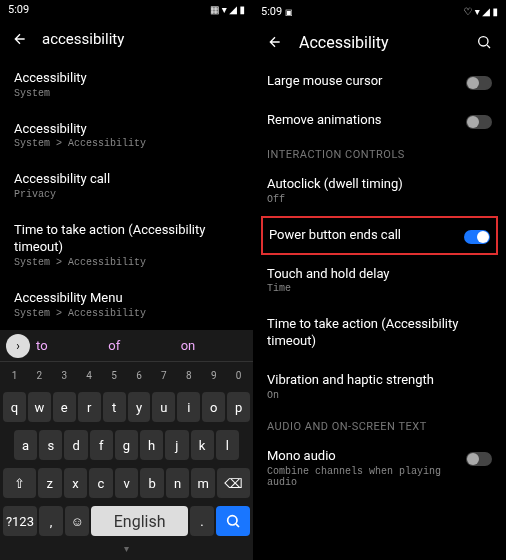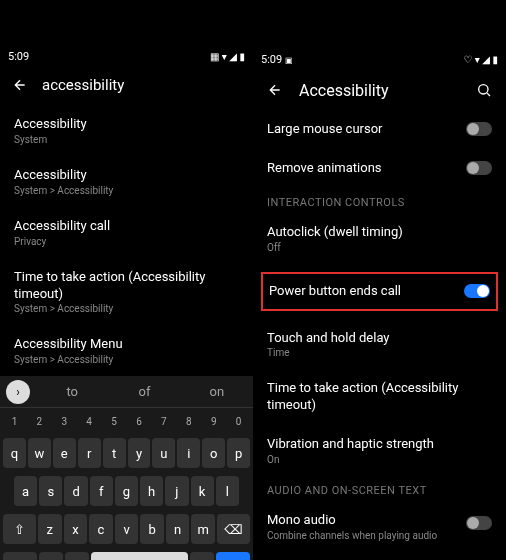--- a/index.html
+++ b/index.html
@@ -1,38 +1,38 @@
 <!DOCTYPE html>
 <html><head>
 <meta charset="utf-8">
 <style>
 * { margin: 0; padding: 0; box-sizing: border-box; font-family: Roboto, Arial, sans-serif; }
 body { background: #fff; width: 506px; height: 560px; display: flex; }
 .phone { width: 253px; height: 560px; background: #000; color: #fff; display: flex; flex-direction: column; overflow: hidden; }
-.status-bar { height: 22px; display: flex; justify-content: space-between; align-items: center; padding: 2px 8px; font-size: 11px; color: #fff; margin-top: 48px; }
+.status-bar { height: 22px; display: flex; justify-content: space-between; align-items: center; padding: 2px 8px; font-size: 11px; color: #fff; }
 .status-icons { display: flex; gap: 3px; align-items: center; font-size: 10px; }
 .header { display: flex; align-items: center; padding: 10px 12px; gap: 14px; }
 .header .title-input { flex: 1; font-size: 15px; color: #fff; background: transparent; border: none; outline: none; }
 .header .title { flex: 1; font-size: 16px; color: #fff; }
 .icon-btn { width: 20px; height: 20px; display: flex; align-items: center; justify-content: center; color: #fff; }
 .setting-item { padding: 11px 14px; }
 .setting-title { font-size: 13px; color: #fff; line-height: 1.3; }
-.setting-sub { font-size: 10px; color: #888; margin-top: 1px; }
+.setting-sub { font-size: 10px; color: #888; margin-top: 1px; font-family: Liberation Mono, monospace; }
 .section-header { font-size: 11px; color: #777; padding: 8px 14px 4px; letter-spacing: 0.5px; text-transform: uppercase; }
-.toggle-row { display: flex; align-items: center; justify-content: space-between; padding: 11px 14px 11px 14px; }
+.toggle-row { display: flex; align-items: flex-end; justify-content: space-between; padding: 11px 14px 11px 14px; }
 .toggle-row .setting-title { flex: 1; }
 .toggle { width: 26px; height: 14px; border-radius: 7px; background: #444; position: relative; flex-shrink: 0; }
 .toggle::after { content: ''; position: absolute; width: 12px; height: 12px; border-radius: 50%; background: #aaa; top: 1px; left: 1px; }
 .toggle.on { background: #1976ff; }
 .toggle.on::after { background: #fff; left: 13px; }
-.highlighted { border: 2px solid #e03030; margin: 8px 8px; padding: 9px 6px; }
+.highlighted { border: 2px solid #e03030; margin: 0 8px; padding: 9px 6px; }
 .keyboard { background: #1a1a1a; padding-bottom: 4px; }
 .sugg-row { display: flex; align-items: center; height: 32px; background: #1a1a1a; border-bottom: 1px solid #333; }
 .sugg-arrow { width: 24px; height: 24px; border-radius: 50%; background: #ddd; color: #000; display: flex; align-items: center; justify-content: center; margin: 0 6px; font-size: 12px; }
-.sugg { flex: 1; text-align: center; font-size: 13px; color: #a3a3a3; }
+.sugg { flex: 1; text-align: left; font-size: 13px; color: #f0abfc; }
 .kb-row { display: flex; justify-content: space-around; padding: 4px 3px; gap: 2px; }
 .key { flex: 1; height: 30px; background: #333; border-radius: 4px; display: flex; align-items: center; justify-content: center; font-size: 13px; color: #fff; }
 .key.num { background: transparent; height: 18px; font-size: 10px; color: #aaa; }
 .key.wide { flex: 1.4; }
 .key.space { flex: 4; background: #ddd; color: #333; font-size: 16px; }
 .key.search { background: #1976ff; }
 .kb-row.letters2 { padding-left: 14px; padding-right: 14px; }
 .kb-footer { display: flex; justify-content: center; padding: 4px 0; }
 .kb-handle { width: 18px; height: 8px; display: flex; align-items: center; justify-content: center; color: #666; font-size: 10px; }
 svg { width: 16px; height: 16px; }

